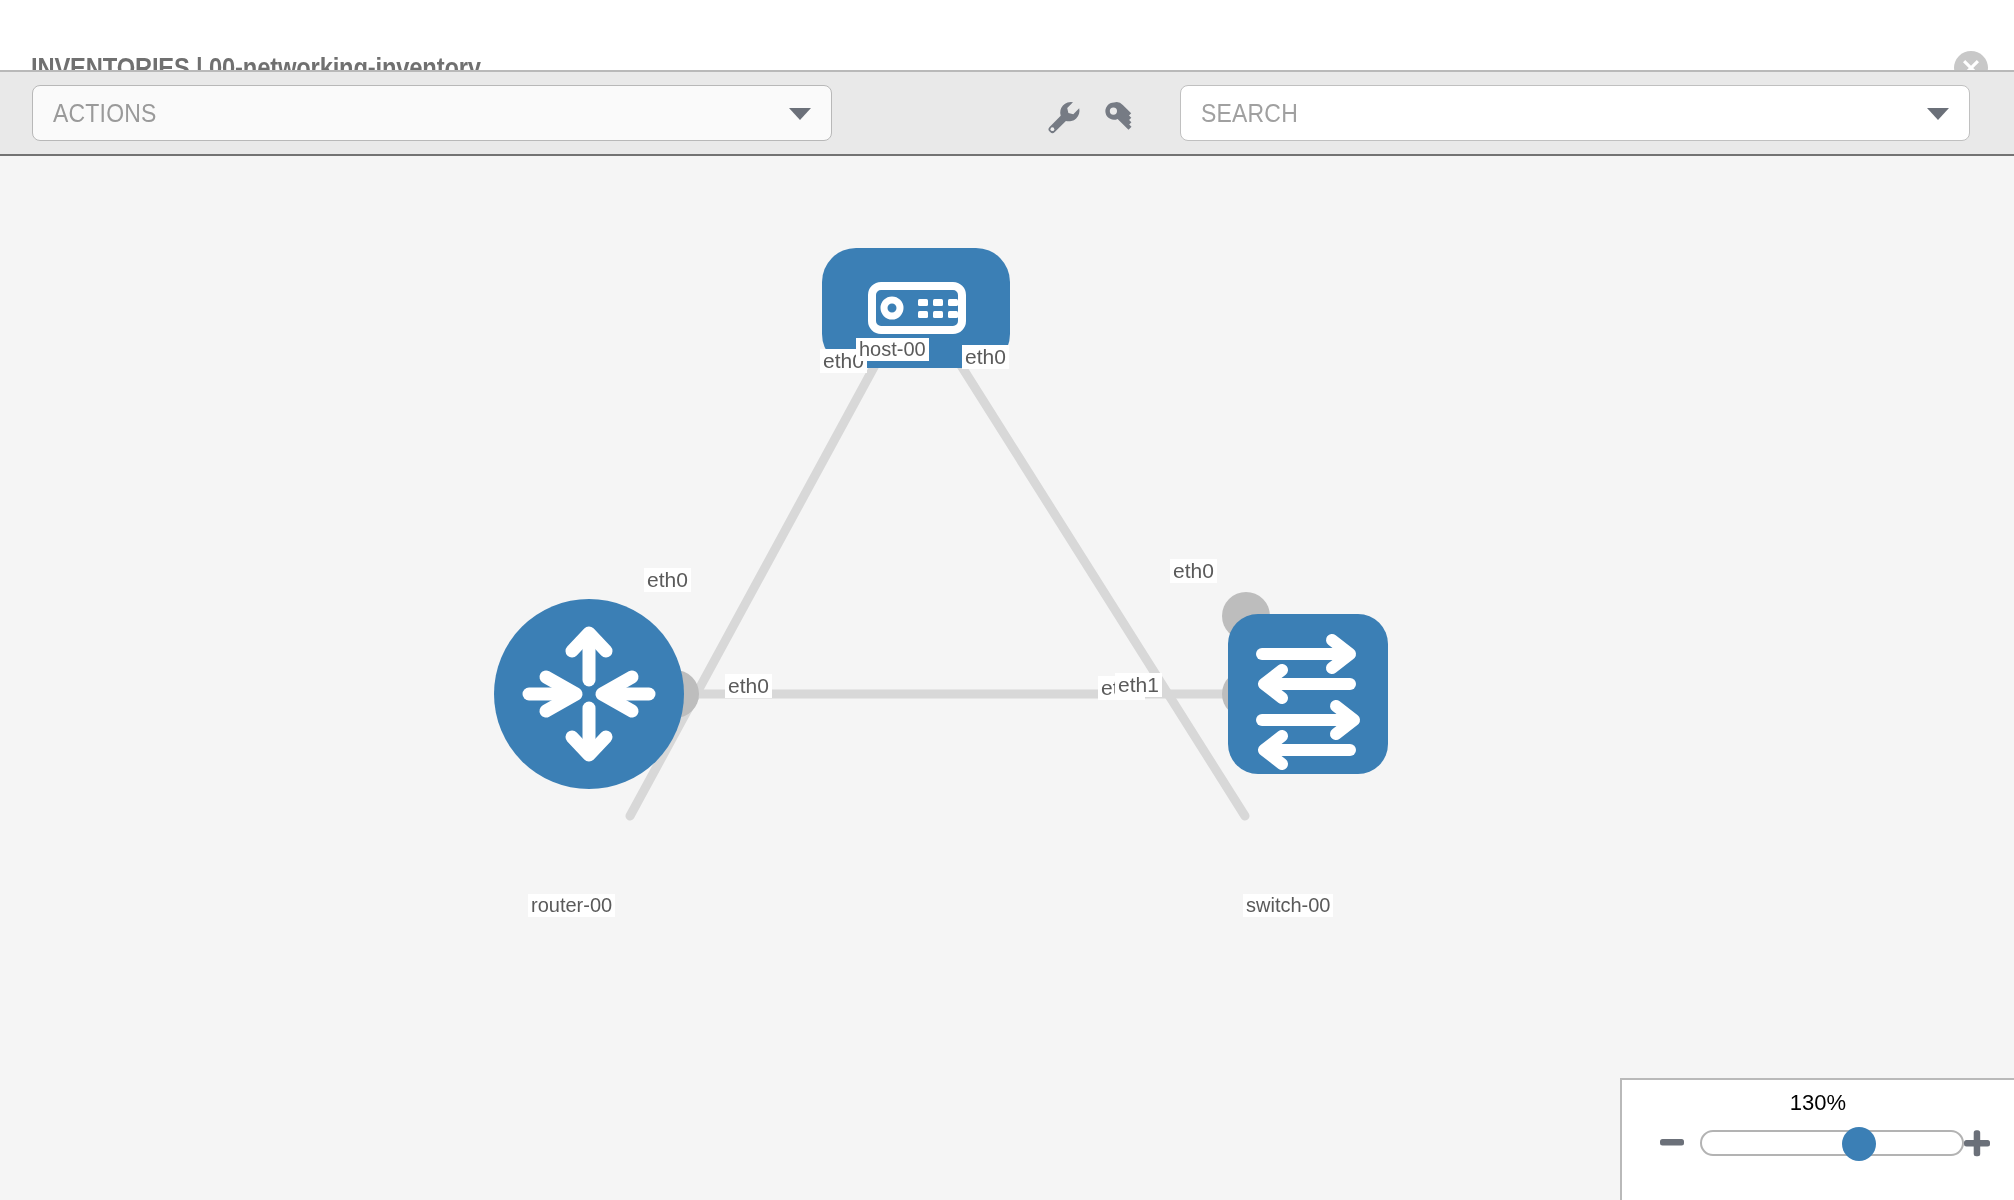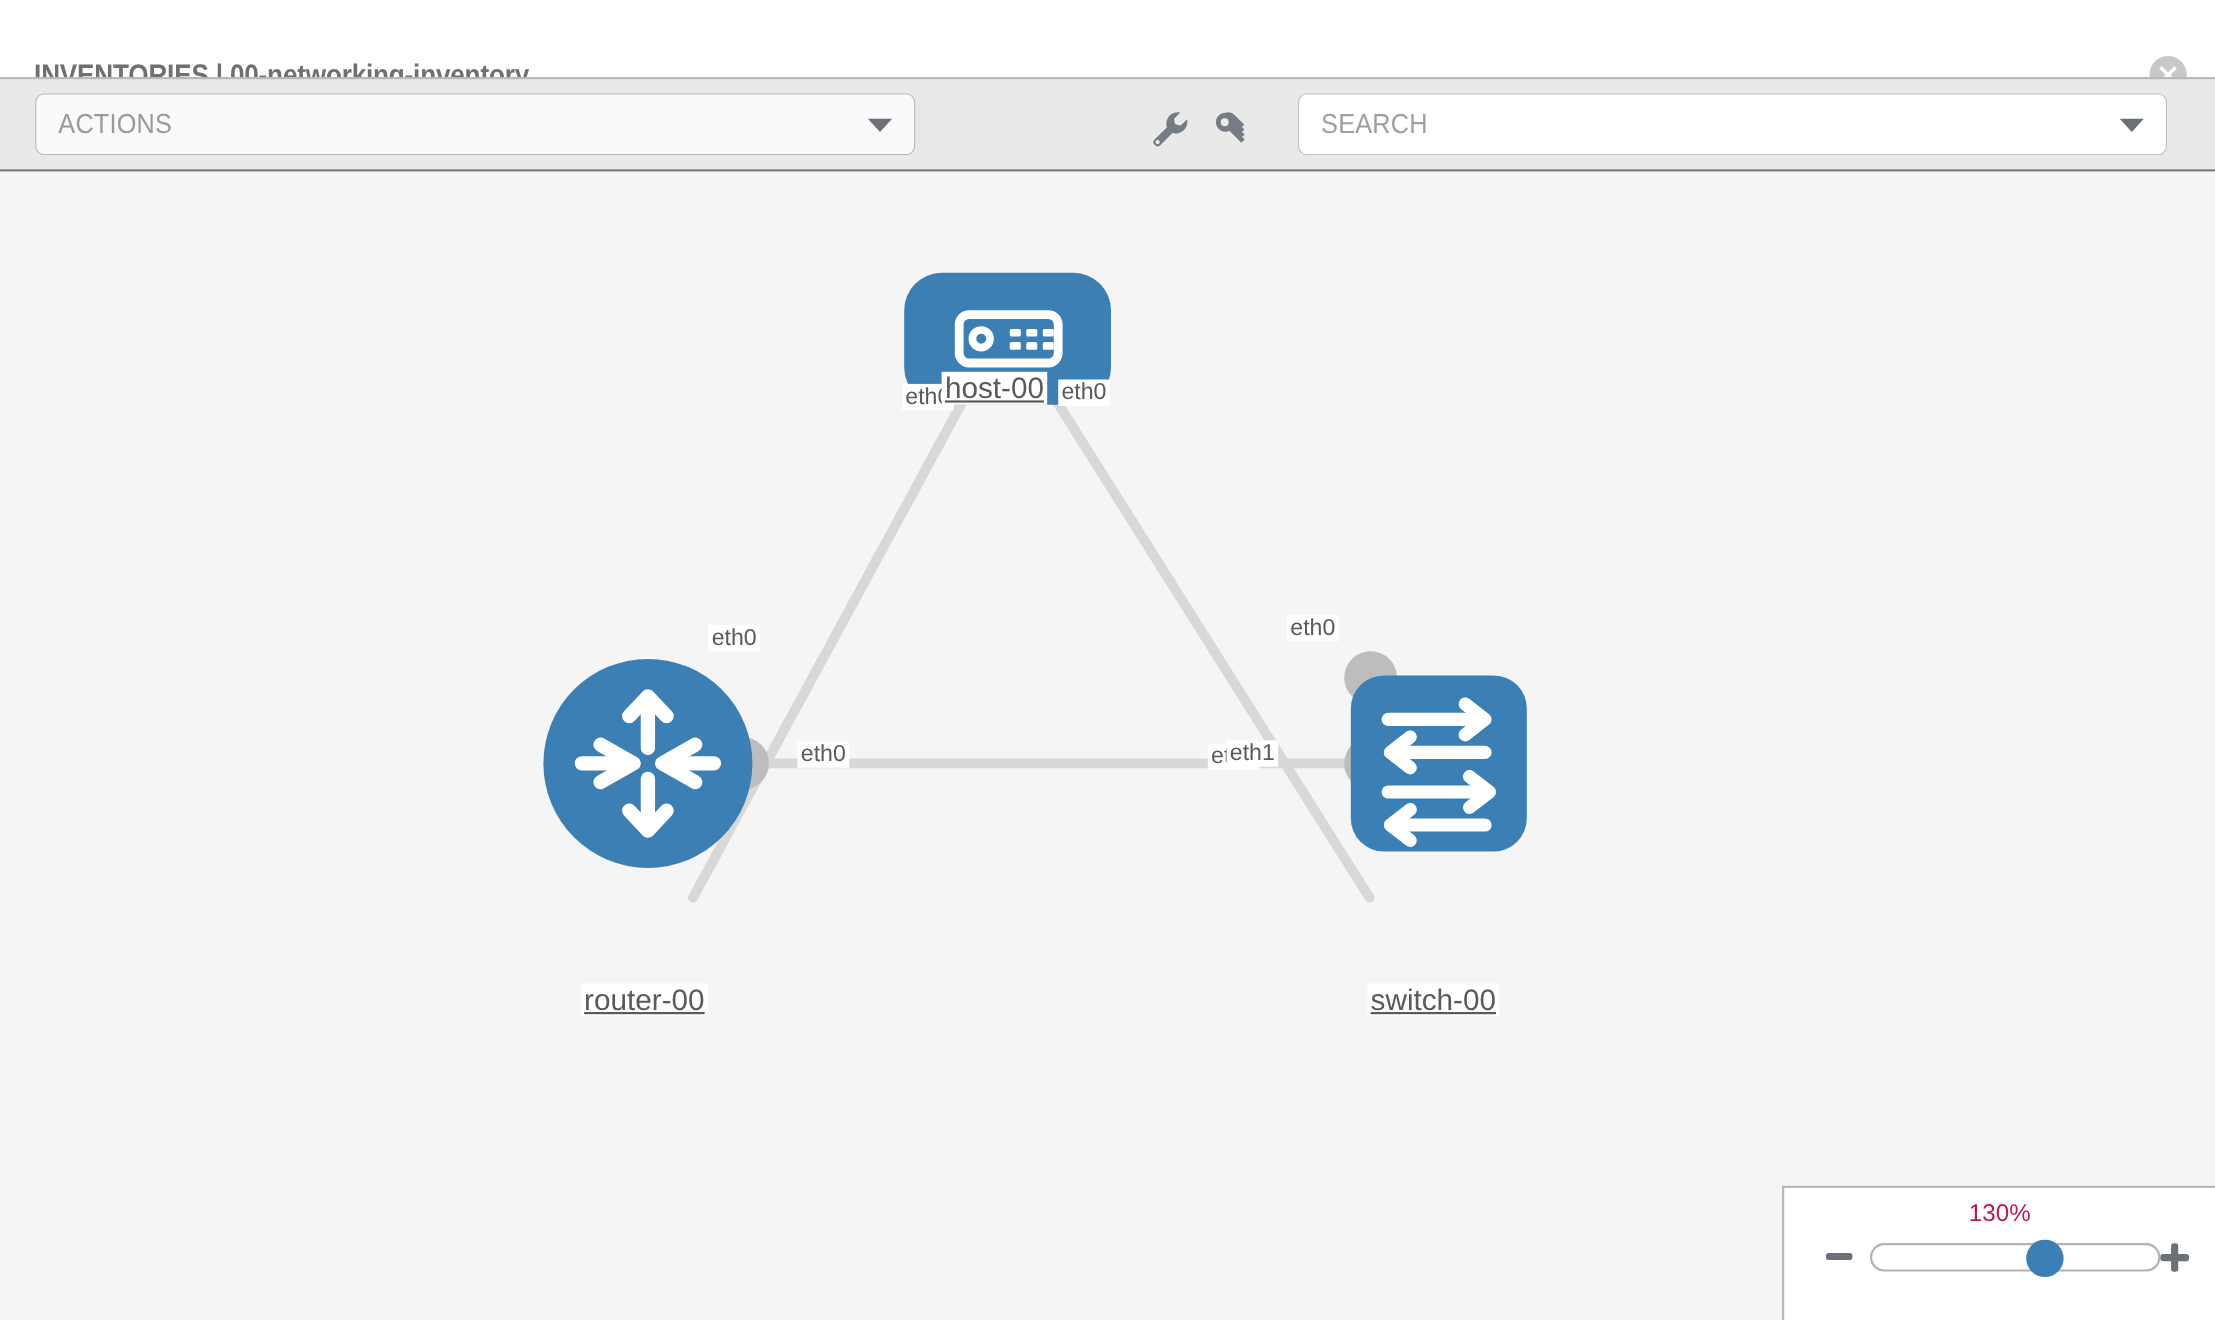--- a/index.html
+++ b/index.html
@@ -138,21 +138,21 @@
 
   
   .nlabel {
     position: absolute;
     background: #ffffff;
     color: #5a5a5a;
     white-space: nowrap;
     line-height: 1.05;
     padding: 1px 3px;
   }
-  .nlabel.node-name { font-size: 27px; text-decoration: underline; }
+  .nlabel.node-name { font-size: 20px; }
   .nlabel.iface     { font-size: 21px; }
 
   
   .zoom-panel {
     position: absolute;
     left: 1620px;
     top: 1078px;
     width: 394px;
     height: 122px;
     background: #ffffff;
@@ -160,21 +160,21 @@
     border-right: none;
     border-bottom: none;
     box-sizing: border-box;
   }
   .zoom-value {
     position: absolute;
     top: 10px;
     width: 100%;
     text-align: center;
     font-size: 22px;
-    color: #be185d;
+    color: #000000;
   }
   .zoom-minus, .zoom-plus {
     position: absolute;
     top: 48px;
     cursor: pointer;
   }
   .zoom-minus { left: 36px; }
   .zoom-plus  { right: 22px; }
   .zoom-track {
     position: absolute;

